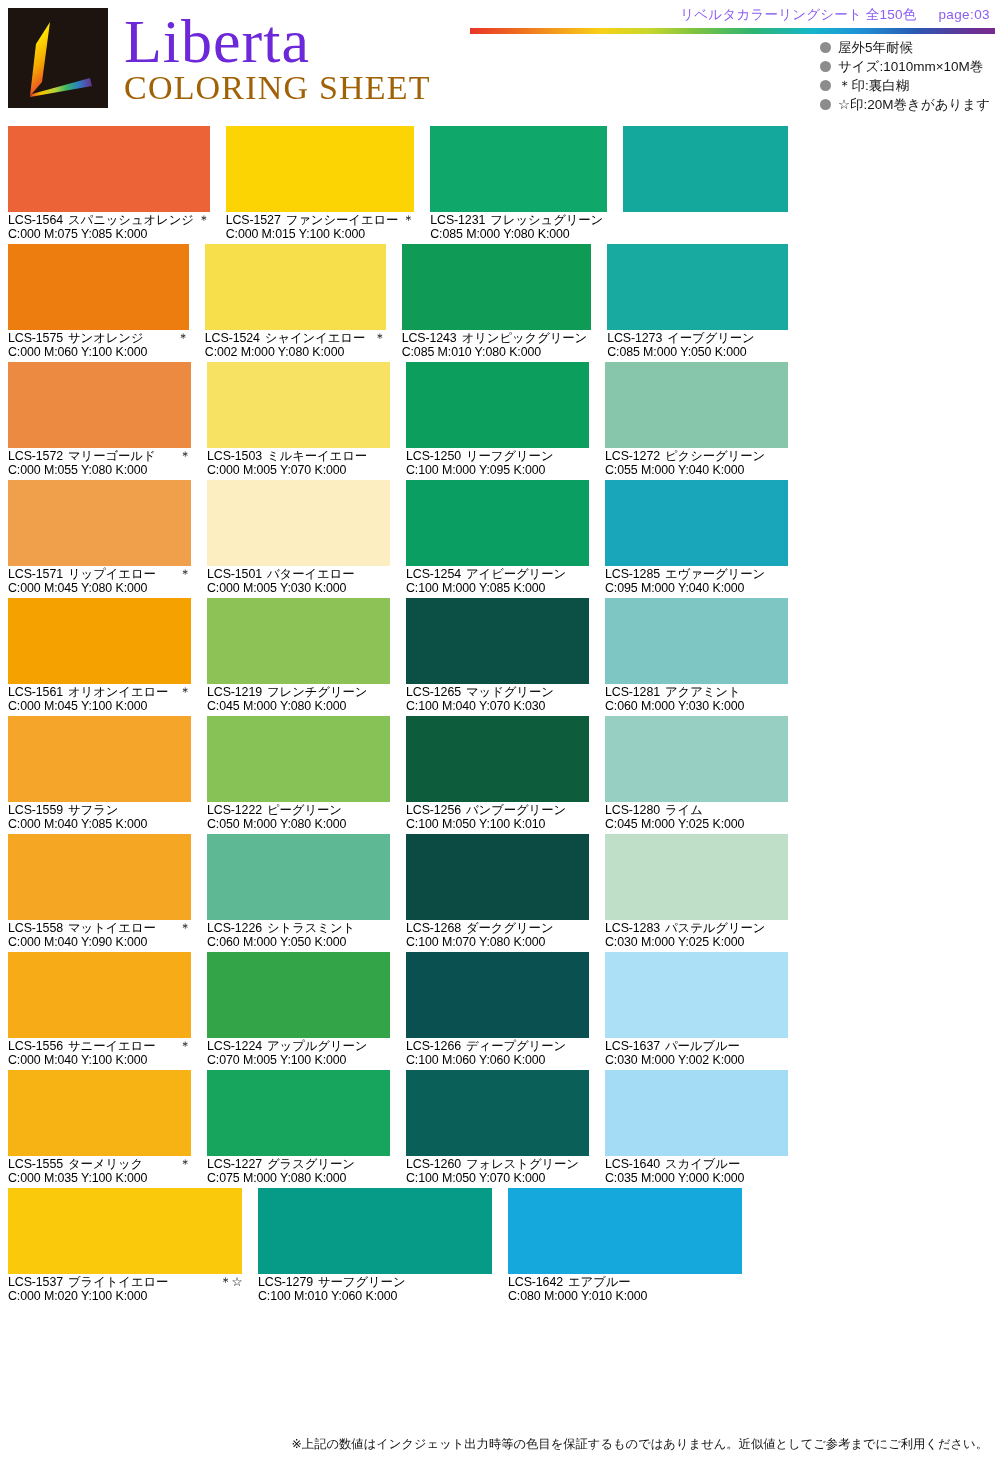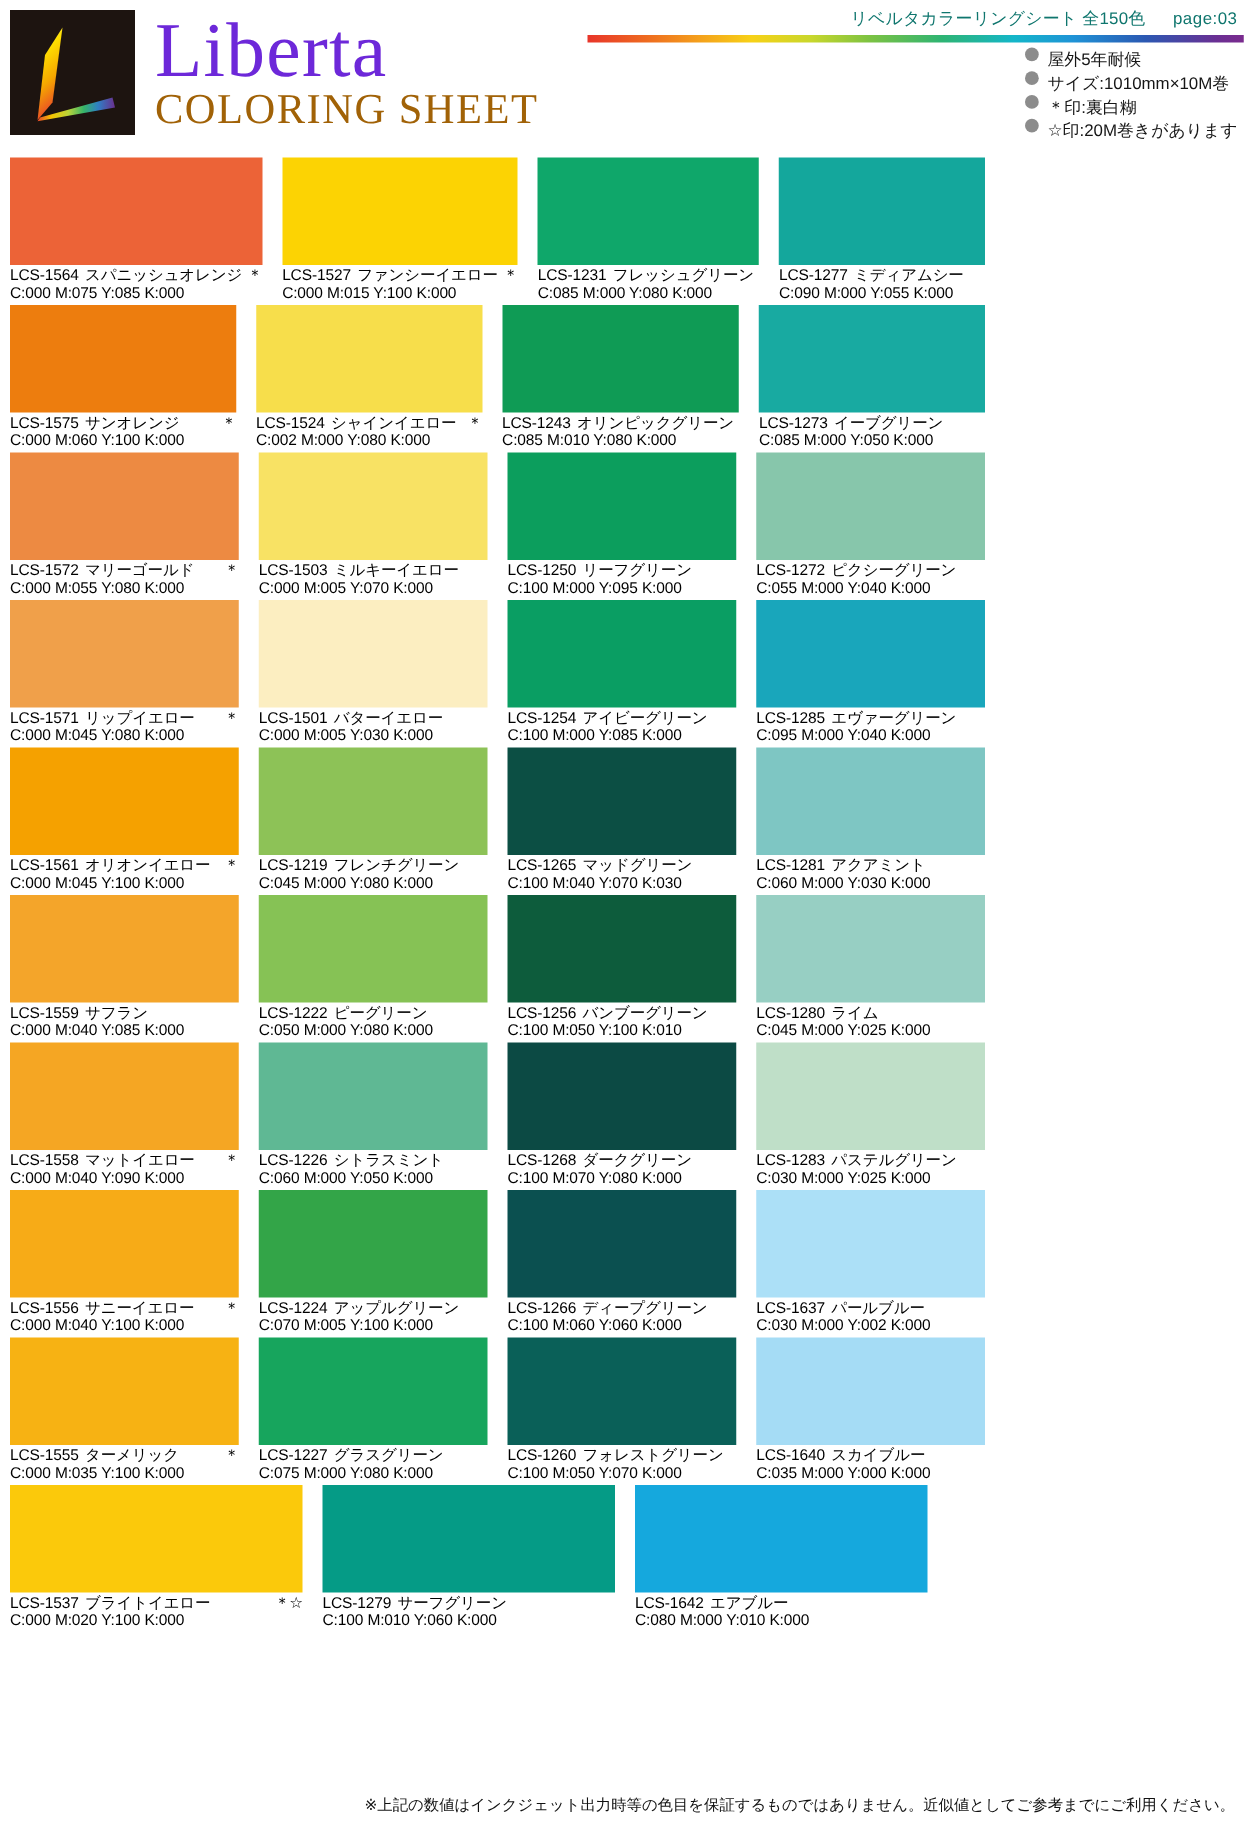--- a/index.html
+++ b/index.html
@@ -56,21 +56,21 @@
     margin-top: -2px;
   }
 
   .header-right {
     position: absolute;
     right: 10px; top: 6px;
     text-align: right;
   }
   .header-title-line {
     font-size: 13.5px;
-    color: #0f766e;
+    color: #8b5cf6;
     white-space: nowrap;
     letter-spacing: 0.2px;
   }
   .header-title-line .page-no {
     margin-left: 22px;
     letter-spacing: 0.4px;
   }
   .rainbow-bar {
     position: absolute;
     left: 470px; top: 28px;
@@ -81,20 +81,21 @@
       #2eb473 54%, #14b6c9 65%, #1f93d6 74%,
       #2b58b2 85%, #6b2f93 96%, #7a2b8e 100%);
   }
   .spec-list {
     position: absolute;
     right: 10px; top: 38px;
     text-align: left;
   }
   .spec-row {
     display: flex;
+    align-items: center;
     font-size: 13.5px;
     line-height: 19px;
     white-space: nowrap;
     color: #161616;
   }
   .spec-bullet {
     width: 11px; height: 11px;
     border-radius: 50%;
     background: #8c8c8c;
     margin-right: 7px;
@@ -249,28 +250,20 @@
           <div class="cap-line1">
             <span class="cap-code">LCS-1231</span>
             <span class="cap-name">フレッシュグリーン</span>
             <span class="cap-mark"></span>
           </div>
           <div class="cap-line2">C:085 M:000 Y:080 K:000</div>
         </div>
       </div>
       <div class="cell">
         <div class="swatch" style="background:#14a79c"></div>
-        <div class="caption">
-          <div class="cap-line1">
-            <span class="cap-code">LCS-1277</span>
-            <span class="cap-name">ミディアムシー</span>
-            <span class="cap-mark"></span>
-          </div>
-          <div class="cap-line2">C:090 M:000 Y:055 K:000</div>
-        </div>
       </div>
     </div>
     <div class="row">
       <div class="cell">
         <div class="swatch" style="background:#ed7d0e"></div>
         <div class="caption">
           <div class="cap-line1">
             <span class="cap-code">LCS-1575</span>
             <span class="cap-name">サンオレンジ</span>
             <span class="cap-mark">＊</span>

